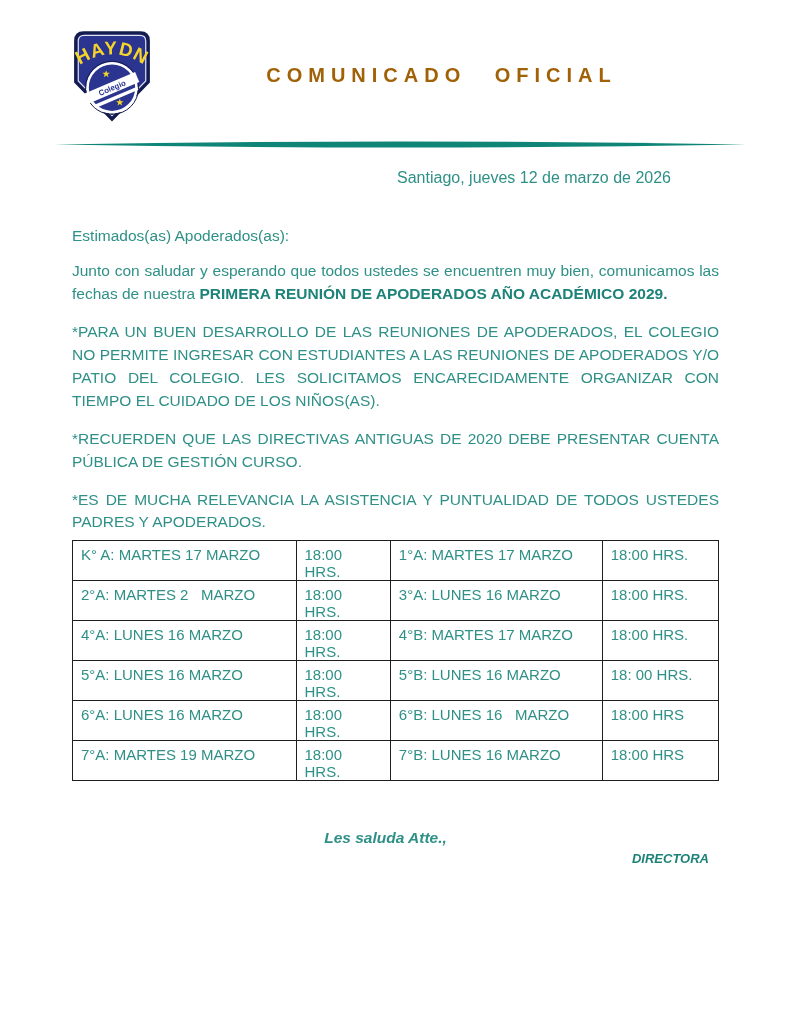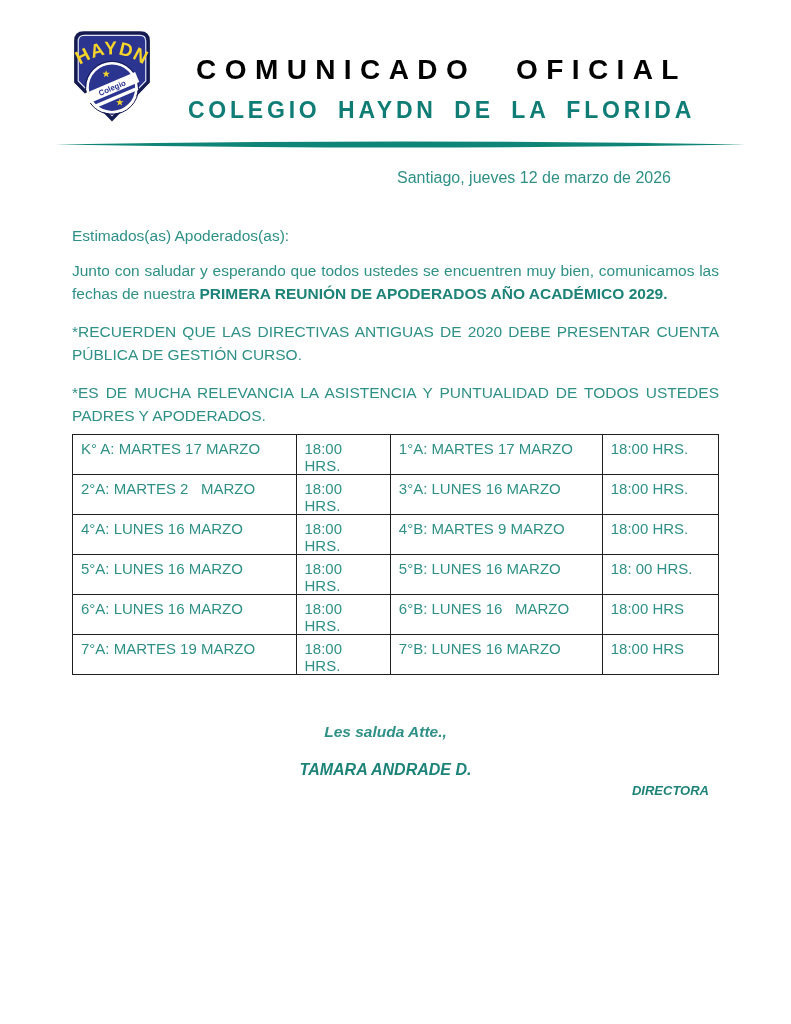--- a/index.html
+++ b/index.html
@@ -12,23 +12,23 @@
     color:#2e9087;
     overflow:hidden;
     box-sizing:border-box;
     padding:28px 72px 0 72px;
   }
   
   .header{display:flex;align-items:flex-start;margin:0 -8px;}
   .logo-wrap{flex:0 0 auto;width:88px;height:96px;margin-left:4px;}
   .header-text{flex:1 1 auto;text-align:center;padding-top:20px;}
   .doc-title{
-    font-size:28px;font-weight:bold;color:#000000;
+    font-size:20px;font-weight:bold;color:#a16207;
     letter-spacing:0.30em;word-spacing:0.85em;
-    margin:7px;line-height:1.1;white-space:nowrap;
+    margin:16px;line-height:1.1;white-space:nowrap;
   }
   .doc-subtitle{
     font-size:23px;font-weight:bold;color:#0f7c75;
     letter-spacing:0.165em;word-spacing:0.32em;
     margin:12px 0 0 0;line-height:1.1;white-space:nowrap;
   }
   
   .divider{display:block;margin:14px -17px 0 -17px;}
   
   .dateline{
@@ -102,34 +102,34 @@
           <text x="45" y="64" text-anchor="middle" font-family="Liberation Sans, DejaVu Sans, sans-serif" font-size="8" font-weight="bold" fill="#2b3590">Colegio</text>
           <rect x="21" y="70" width="48" height="3.5" fill="#ffffff"></rect>
         </g>
 
         <use href="#star" transform="translate(39,47) scale(0.95)" fill="#f5d42c"></use>
         <use href="#star" transform="translate(53,76) scale(0.95)" fill="#f5d42c"></use>
       </svg>
     </div>
     <div class="header-text">
       <div class="doc-title">COMUNICADO  OFICIAL</div>
-      <div class="doc-subtitle">COLEGIO HAYDN DE LA FLORIDA</div>
     </div>
   </div>
 
   <svg class="divider" width="691" height="13" viewBox="0 0 691 13">
     <path d="M0 6.5 Q345.5 0.4 691 6.5 Q345.5 12.6 0 6.5 Z" fill="#0f8577"></path>
   </svg>
 
   <div class="dateline">Santiago, jueves 12 de marzo de 2026</div>
 
   <div class="salutation">Estimados(as) Apoderados(as):</div>
 
   <p class="body-par"><span>Junto con saludar y esperando que todos ustedes se encuentren muy bien, comunicamos las fechas de nuestra </span><b>PRIMERA REUNIÓN DE APODERADOS AÑO ACADÉMICO 2029.</b></p>
 
+  <p class="body-par">*PARA UN BUEN DESARROLLO DE LAS REUNIONES DE APODERADOS, EL COLEGIO NO PERMITE INGRESAR CON ESTUDIANTES A LAS REUNIONES DE APODERADOS Y/O PATIO DEL COLEGIO. LES SOLICITAMOS ENCARECIDAMENTE ORGANIZAR CON TIEMPO EL CUIDADO DE LOS NIÑOS(AS).</p>
   <p class="body-par">*RECUERDEN QUE LAS DIRECTIVAS ANTIGUAS DE 2020 DEBE PRESENTAR CUENTA PÚBLICA DE GESTIÓN CURSO.</p>
   <p class="body-par">*ES DE MUCHA RELEVANCIA LA ASISTENCIA Y PUNTUALIDAD DE TODOS USTEDES PADRES Y APODERADOS.</p>
 
   <table class="schedule">
     <colgroup>
         <col class="c1">
         <col class="c2">
         <col class="c3">
         <col class="c4">
       </colgroup>
@@ -142,21 +142,21 @@
       </tr>
       <tr>
         <td>2°A: MARTES 2   MARZO</td>
         <td>18:00 HRS.</td>
         <td>3°A: LUNES 16 MARZO</td>
         <td>18:00 HRS.</td>
       </tr>
       <tr>
         <td>4°A: LUNES 16 MARZO</td>
         <td>18:00 HRS.</td>
-        <td>4°B: MARTES 9 MARZO</td>
+        <td>4°B: MARTES 17 MARZO</td>
         <td>18:00 HRS.</td>
       </tr>
       <tr>
         <td>5°A: LUNES 16 MARZO</td>
         <td>18:00 HRS.</td>
         <td>5°B: LUNES 16 MARZO</td>
         <td>18: 00 HRS.</td>
       </tr>
       <tr>
         <td>6°A: LUNES 16 MARZO</td>
@@ -167,16 +167,15 @@
       <tr>
         <td>7°A: MARTES 19 MARZO</td>
         <td>18:00 HRS.</td>
         <td>7°B: LUNES 16 MARZO</td>
         <td>18:00 HRS</td>
       </tr>
     </tbody>
   </table>
 
   <div class="closing">Les saluda Atte.,</div>
-  <div class="sig-name">TAMARA ANDRADE D.</div>
   <div class="sig-role">DIRECTORA</div>
 
 </div>
 
 </body></html>

